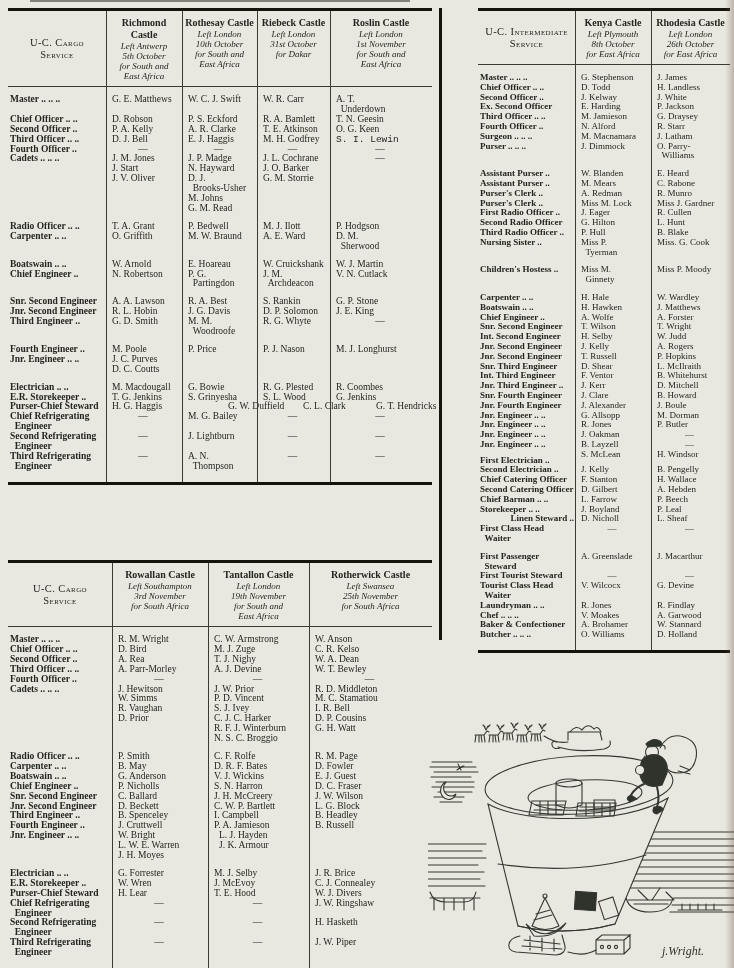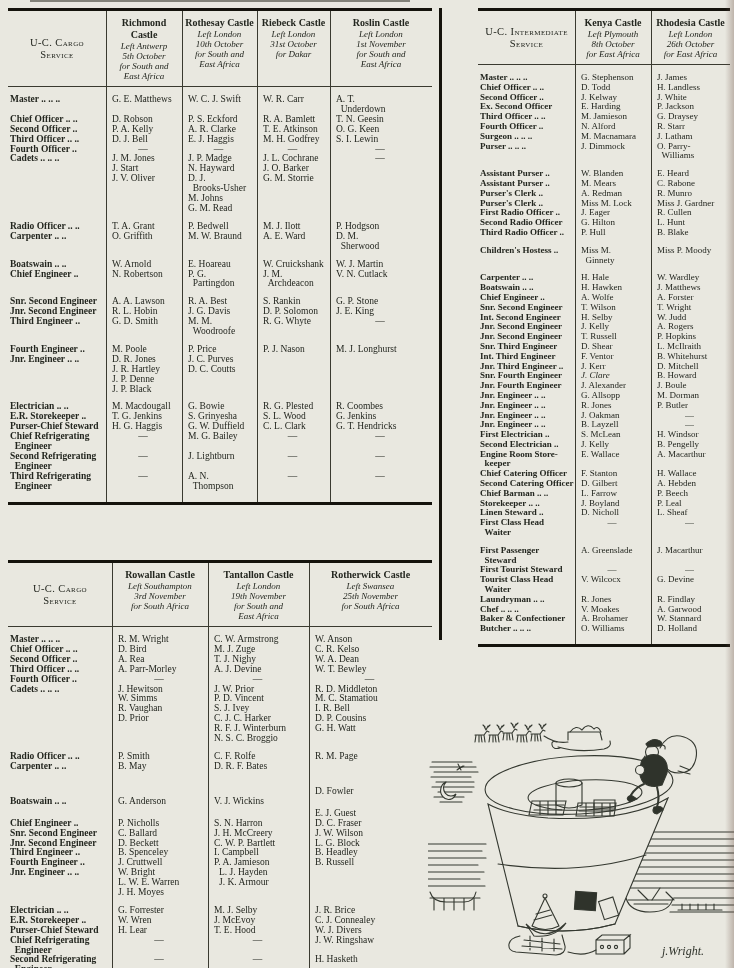--- a/index.html
+++ b/index.html
@@ -95,21 +95,21 @@
           <div class="td" style="width: 76px;">P. A. Kelly</div>
           <div class="td" style="width: 75px;">A. R. Clarke</div>
           <div class="td" style="width: 73px;">T. E. Atkinson</div>
           <div class="td" style="width: 102px;">O. G. Keen</div>
         </div>
         <div class="tr">
           <div class="td label" style="width: 98px;">Third Officer ..  ..</div>
           <div class="td" style="width: 76px;">D. J. Bell</div>
           <div class="td" style="width: 75px;">E. J. Haggis</div>
           <div class="td" style="width: 73px;">M. H. Godfrey</div>
-          <div class="td" style="width: 102px;">S. I. Lewin</div>
+          <div class="td" style="width: 102px; font-family: Liberation Mono, monospace;">S. I. Lewin</div>
         </div>
         <div class="tr">
           <div class="td label" style="width: 98px;">Fourth Officer  ..</div>
           <div class="td dash" style="width: 76px;">—</div>
           <div class="td dash" style="width: 75px;">—</div>
           <div class="td dash" style="width: 73px;">—</div>
           <div class="td dash" style="width: 102px;">—</div>
         </div>
         <div class="tr">
           <div class="td label" style="width: 98px;">Cadets ..  ..  ..</div>
@@ -182,45 +182,41 @@
         </div>
         <div class="tr gap">
           <div class="td label" style="width: 98px;">Fourth Engineer  ..</div>
           <div class="td" style="width: 76px;">M. Poole</div>
           <div class="td" style="width: 75px;">P. Price</div>
           <div class="td" style="width: 73px;">P. J. Nason</div>
           <div class="td" style="width: 102px;">M. J. Longhurst</div>
         </div>
         <div class="tr">
           <div class="td label" style="width: 98px;">Jnr. Engineer ..  ..</div>
-          <div class="td" style="width: 76px;">D. R. Jones
-J. R. Hartley
-J. P. Denne
-J. P. Black</div>
           <div class="td" style="width: 75px;">J. C. Purves
 D. C. Coutts</div>
         </div>
         <div class="tr gap">
           <div class="td label" style="width: 98px;">Electrician  ..  ..</div>
           <div class="td" style="width: 76px;">M. Macdougall</div>
           <div class="td" style="width: 75px;">G. Bowie</div>
           <div class="td" style="width: 73px;">R. G. Plested</div>
           <div class="td" style="width: 102px;">R. Coombes</div>
         </div>
         <div class="tr">
           <div class="td label" style="width: 98px;">E.R. Storekeeper  ..</div>
           <div class="td" style="width: 76px;">T. G. Jenkins</div>
           <div class="td" style="width: 75px;">S. Grinyesha</div>
           <div class="td" style="width: 73px;">S. L. Wood</div>
           <div class="td" style="width: 102px;">G. Jenkins</div>
         </div>
         <div class="tr">
           <div class="td label" style="width: 98px;">Purser-Chief Steward</div>
           <div class="td" style="width: 76px;">H. G. Haggis</div>
-          <div class="td" style="width: 75px;">G. W. Duffield</div>
+          <div class="td" style="width: 75px; margin-left: 40px;">G. W. Duffield</div>
           <div class="td" style="width: 73px;">C. L. Clark</div>
           <div class="td" style="width: 102px;">G. T. Hendricks</div>
         </div>
         <div class="tr">
           <div class="td label" style="width: 98px;">Chief Refrigerating
 &nbsp;&nbsp;Engineer</div>
           <div class="td dash" style="width: 76px;">—</div>
           <div class="td" style="width: 75px;">M. G. Bailey</div>
           <div class="td dash" style="width: 73px;">—</div>
           <div class="td dash" style="width: 102px;">—</div>
@@ -325,27 +321,27 @@
         <div class="tr gap">
           <div class="td label" style="width: 104px;">Radio Officer ..  ..</div>
           <div class="td" style="width: 96px;">P. Smith</div>
           <div class="td" style="width: 101px;">C. F. Rolfe</div>
           <div class="td" style="width: 123px;">R. M. Page</div>
         </div>
         <div class="tr">
           <div class="td label" style="width: 104px;">Carpenter  ..  ..</div>
           <div class="td" style="width: 96px;">B. May</div>
           <div class="td" style="width: 101px;">D. R. F. Bates</div>
-          <div class="td" style="width: 123px; margin-top: 25px;">D. Fowler</div>
+          <div class="td" style="width: 123px;">D. Fowler</div>
         </div>
         <div class="tr">
           <div class="td label" style="width: 104px;">Boatswain  ..  ..</div>
           <div class="td" style="width: 96px;">G. Anderson</div>
           <div class="td" style="width: 101px;">V. J. Wickins</div>
-          <div class="td" style="width: 123px; margin-top: 12px;">E. J. Guest</div>
+          <div class="td" style="width: 123px;">E. J. Guest</div>
         </div>
         <div class="tr">
           <div class="td label" style="width: 104px;">Chief Engineer  ..</div>
           <div class="td" style="width: 96px;">P. Nicholls</div>
           <div class="td" style="width: 101px;">S. N. Harron</div>
           <div class="td" style="width: 123px;">D. C. Fraser</div>
         </div>
         <div class="tr">
           <div class="td label" style="width: 104px;">Snr. Second Engineer</div>
           <div class="td" style="width: 96px;">C. Ballard</div>
@@ -510,20 +506,26 @@
         <div class="tr">
           <div class="td label" style="width: 97px;">Second Radio Officer</div>
           <div class="td" style="width: 76px;">G. Hilton</div>
           <div class="td" style="width: 79px;">L. Hunt</div>
         </div>
         <div class="tr">
           <div class="td label" style="width: 97px;">Third Radio Officer ..</div>
           <div class="td" style="width: 76px;">P. Hull</div>
           <div class="td" style="width: 79px;">B. Blake</div>
         </div>
+        <div class="tr">
+          <div class="td label" style="width: 97px;">Nursing Sister  ..</div>
+          <div class="td" style="width: 76px;">Miss P.
+&nbsp;&nbsp;Tyerman</div>
+          <div class="td" style="width: 79px;">Miss. G. Cook</div>
+        </div>
         <div class="tr gap">
           <div class="td label" style="width: 97px;">Children's Hostess  ..</div>
           <div class="td" style="width: 76px;">Miss M.
 &nbsp;&nbsp;Ginnety</div>
           <div class="td" style="width: 79px;">Miss P. Moody</div>
         </div>
         <div class="tr gap">
           <div class="td label" style="width: 97px;">Carpenter  ..  ..</div>
           <div class="td" style="width: 76px;">H. Hale</div>
           <div class="td" style="width: 79px;">W. Wardley</div>
@@ -568,21 +570,21 @@
           <div class="td" style="width: 76px;">F. Ventor</div>
           <div class="td" style="width: 79px;">B. Whitehurst</div>
         </div>
         <div class="tr">
           <div class="td label" style="width: 97px;">Jnr. Third Engineer ..</div>
           <div class="td" style="width: 76px;">J. Kerr</div>
           <div class="td" style="width: 79px;">D. Mitchell</div>
         </div>
         <div class="tr">
           <div class="td label" style="width: 97px;">Snr. Fourth Engineer</div>
-          <div class="td" style="width: 76px; font-style: italic;">J. Clare</div>
+          <div class="td" style="width: 76px;">J. Clare</div>
           <div class="td" style="width: 79px;">B. Howard</div>
         </div>
         <div class="tr">
           <div class="td label" style="width: 97px;">Jnr. Fourth Engineer</div>
           <div class="td" style="width: 76px;">J. Alexander</div>
           <div class="td" style="width: 79px;">J. Boule</div>
         </div>
         <div class="tr">
           <div class="td label" style="width: 97px;">Jnr. Engineer ..  ..</div>
           <div class="td" style="width: 76px;">G. Allsopp</div>
@@ -597,57 +599,51 @@
           <div class="td label" style="width: 97px;">Jnr. Engineer ..  ..</div>
           <div class="td" style="width: 76px;">J. Oakman</div>
           <div class="td dash" style="width: 79px;">—</div>
         </div>
         <div class="tr">
           <div class="td label" style="width: 97px;">Jnr. Engineer ..  ..</div>
           <div class="td" style="width: 76px;">B. Layzell</div>
           <div class="td dash" style="width: 79px;">—</div>
         </div>
         <div class="tr">
-          <div class="td label" style="width: 97px;">First Electrician  ..</div>
+          <div class="td label" style="width: 97px; margin-top: 6px;">First Electrician  ..</div>
           <div class="td" style="width: 76px;">S. McLean</div>
           <div class="td" style="width: 79px;">H. Windsor</div>
         </div>
         <div class="tr">
           <div class="td label" style="width: 97px;">Second Electrician  ..</div>
           <div class="td" style="width: 76px;">J. Kelly</div>
           <div class="td" style="width: 79px;">B. Pengelly</div>
         </div>
         <div class="tr">
-          <div class="td label" style="width: 97px;">Engine Room Store-
-&nbsp;&nbsp;keeper</div>
-          <div class="td" style="width: 76px;">E. Wallace</div>
-          <div class="td" style="width: 79px;">A. Macarthur</div>
-        </div>
-        <div class="tr">
           <div class="td label" style="width: 97px;">Chief Catering Officer</div>
           <div class="td" style="width: 76px;">F. Stanton</div>
           <div class="td" style="width: 79px;">H. Wallace</div>
         </div>
         <div class="tr">
           <div class="td label" style="width: 97px;">Second Catering Officer</div>
           <div class="td" style="width: 76px;">D. Gilbert</div>
           <div class="td" style="width: 79px;">A. Hebden</div>
         </div>
         <div class="tr">
           <div class="td label" style="width: 97px;">Chief Barman ..  ..</div>
           <div class="td" style="width: 76px;">L. Farrow</div>
           <div class="td" style="width: 79px;">P. Beech</div>
         </div>
         <div class="tr">
           <div class="td label" style="width: 97px;">Storekeeper  ..  ..</div>
           <div class="td" style="width: 76px;">J. Boyland</div>
           <div class="td" style="width: 79px;">P. Leal</div>
         </div>
         <div class="tr">
-          <div class="td label" style="width: 97px;">Linen Steward  ..</div>
+          <div class="td label" style="width: 97px; text-align: right;">Linen Steward  ..</div>
           <div class="td" style="width: 76px;">D. Nicholl</div>
           <div class="td" style="width: 79px;">L. Sheaf</div>
         </div>
         <div class="tr">
           <div class="td label" style="width: 97px;">First Class Head
 &nbsp;&nbsp;Waiter</div>
           <div class="td dash" style="width: 76px;">—</div>
           <div class="td dash" style="width: 79px;">—</div>
         </div>
         <div class="tr gap">

